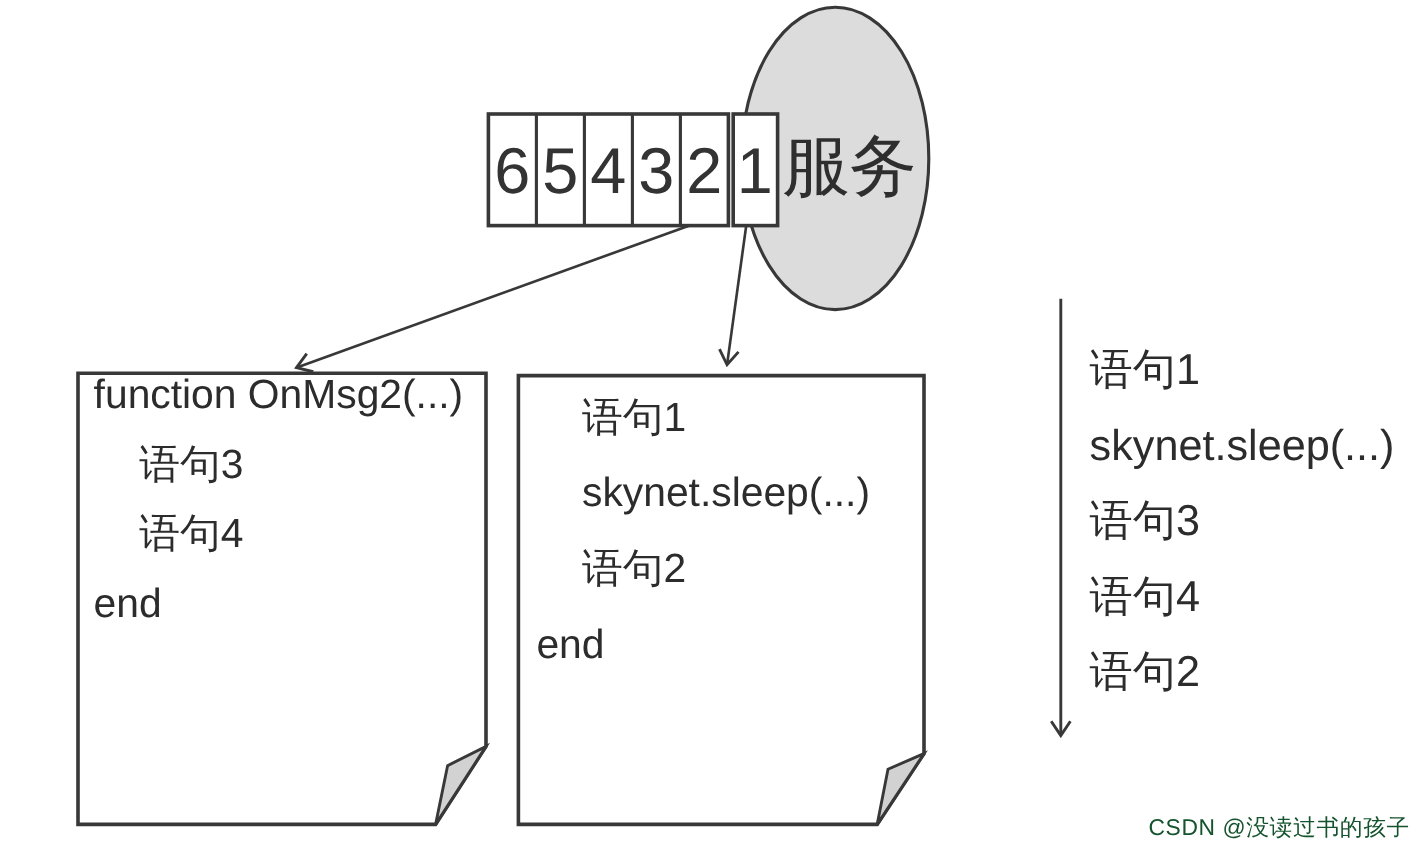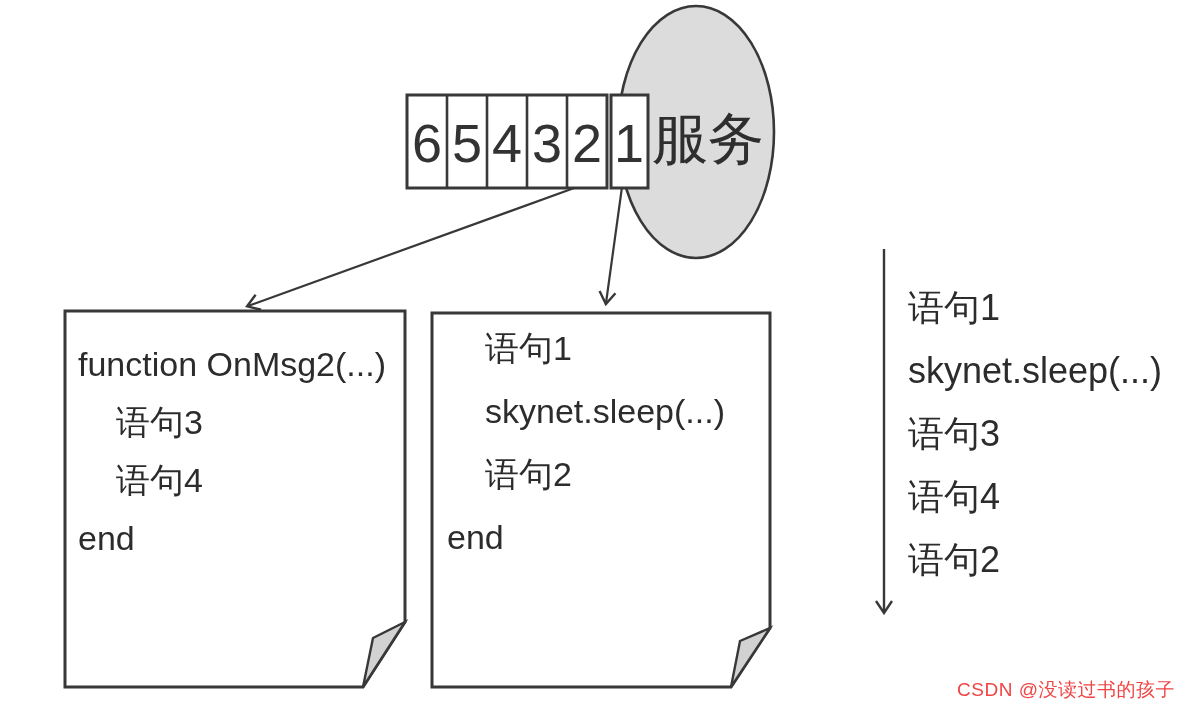--- a/index.html
+++ b/index.html
@@ -19,21 +19,21 @@
   .code-box-text{
     position:absolute;color:#2c2c2c;font-size:34px;
   }
   .code-box-text .line{line-height:58px;white-space:nowrap;}
   .code-box-text .line.indent{padding-left:38px;}
   .exec-list{
     position:absolute;left:908px;top:276px;color:#2c2c2c;font-size:36px;
   }
   .exec-list .line{line-height:63px;white-space:nowrap;}
   .watermark{
-    position:absolute;right:10px;top:677px;font-size:19px;color:#ef4444;
+    position:absolute;right:10px;top:677px;font-size:19px;color:#14532d;
     white-space:nowrap;letter-spacing:0.5px;
   }
 </style>
 </head>
 <body>
 
 <div class="stage">
 
   <svg width="1185" height="710" viewBox="0 0 1185 710">
     <defs>
@@ -71,21 +71,21 @@
     </g>
 
     <g>
       <path d="M432,313 L770,313 L770,628 L731,687 L432,687 Z" fill="#ffffff" stroke="#383838" stroke-width="3"></path>
       <path d="M770,628 L731,687 L740,641 Z" stroke="#383838" stroke-width="2.4" fill="#d2d2d2"></path>
     </g>
 
     <line x1="884" y1="249" x2="884" y2="612" stroke="#383838" stroke-width="2.4" marker-end="url(#openArrow)"></line>
   </svg>
 
-  <div class="code-box-text" style="left:78px;top:335px;">
+  <div class="code-box-text" style="left:78px;top:300px;">
     <div class="line">function OnMsg2(...)</div>
     <div class="line indent">语句3</div>
     <div class="line indent">语句4</div>
     <div class="line">end</div>
   </div>
 
   <div class="code-box-text" style="left:447px;top:317px;">
     <div class="line indent" style="line-height:63px;">语句1</div>
     <div class="line indent" style="line-height:63px;">skynet.sleep(...)</div>
     <div class="line indent" style="line-height:63px;">语句2</div>

